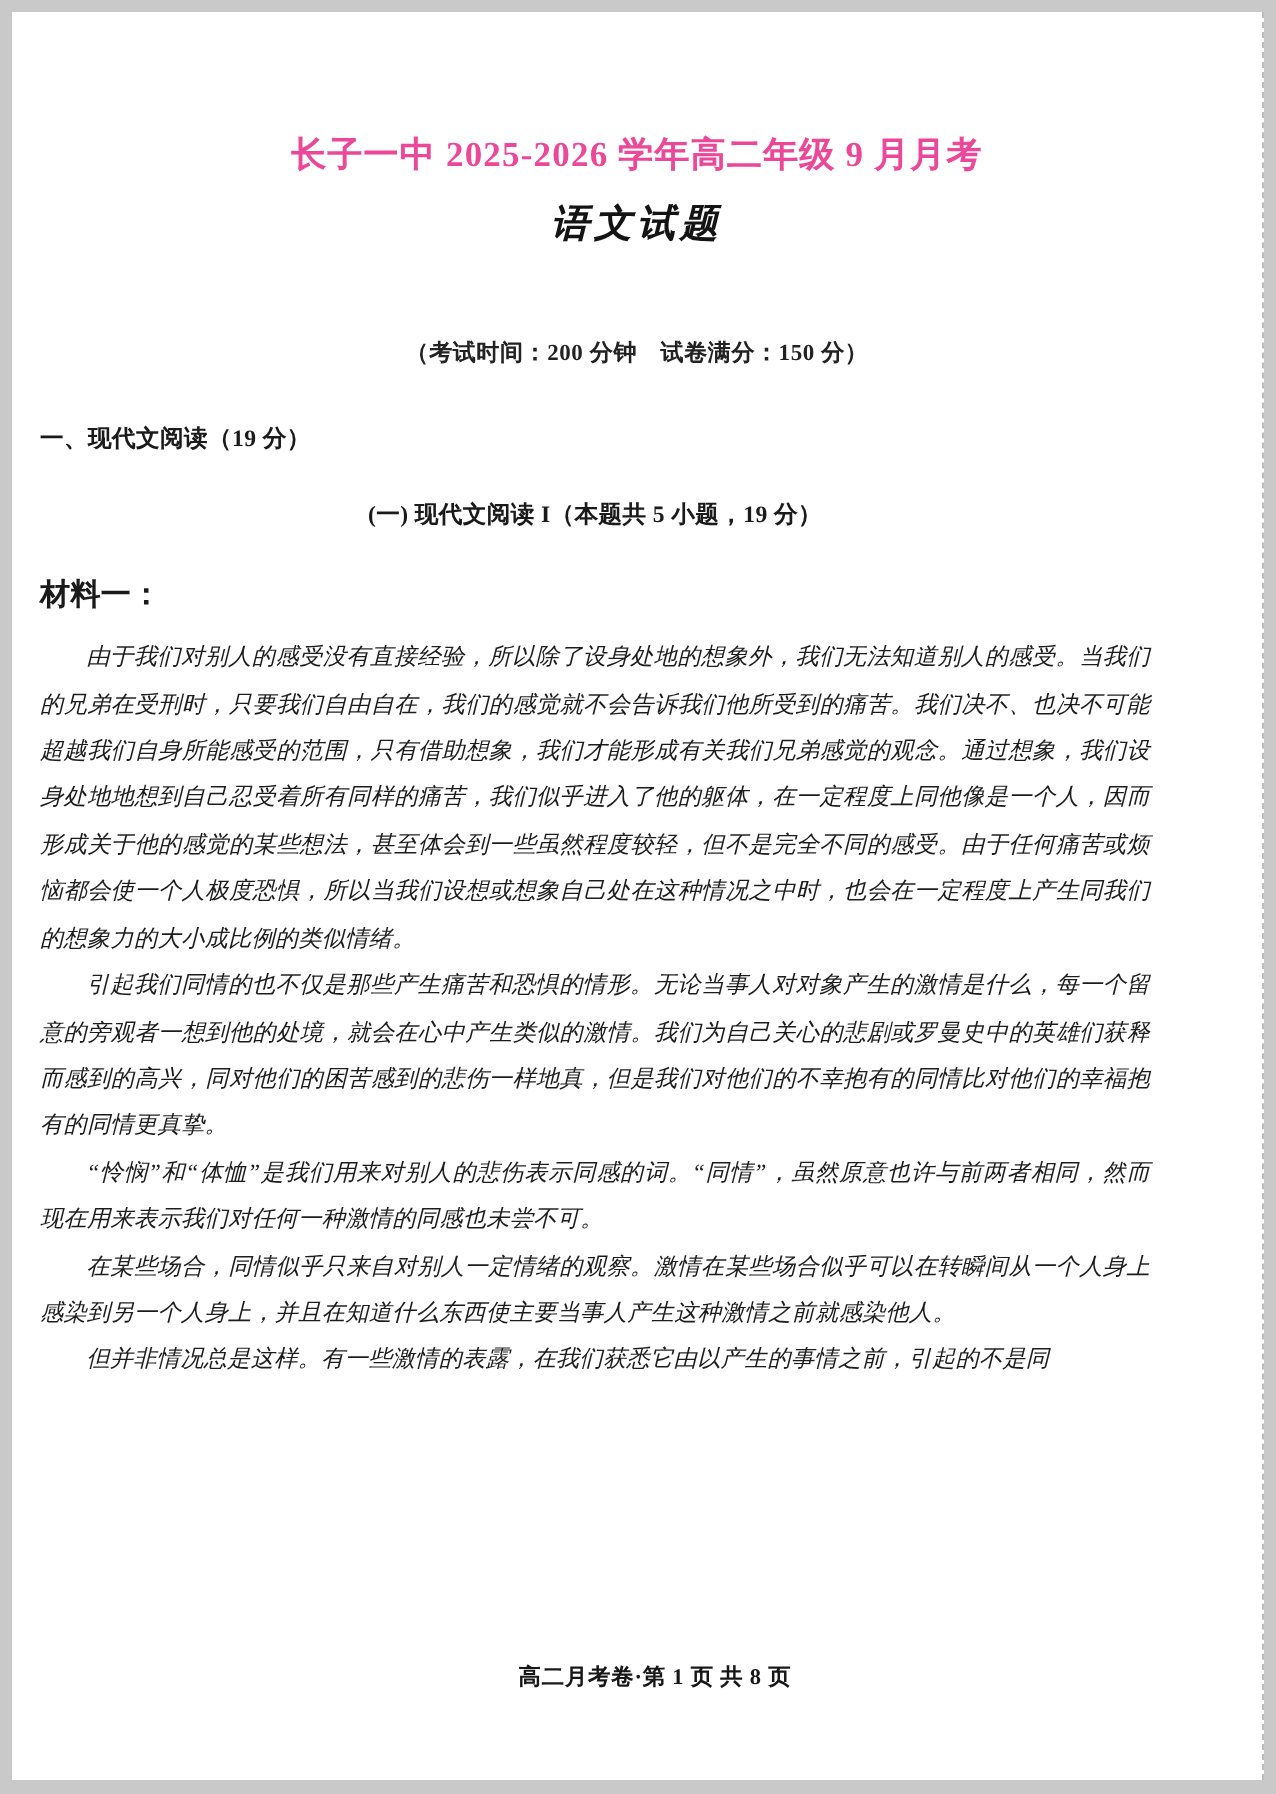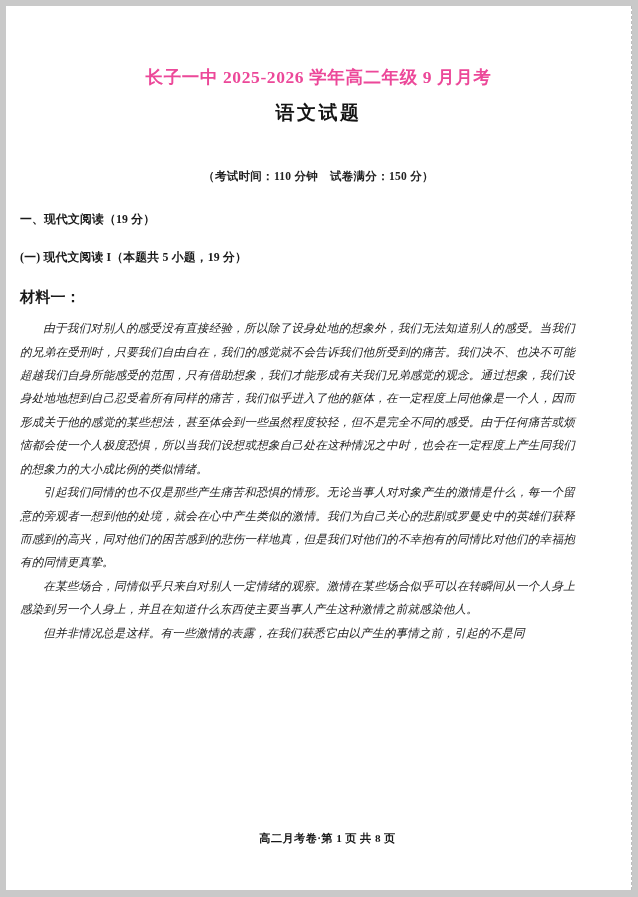--- a/index.html
+++ b/index.html
@@ -48,20 +48,21 @@
   }
   .doc-title-2 {
     text-align: center;
     font-size: 19px;
     font-weight: bold;
     letter-spacing: 2.5px;
     color: #141414;
     margin: 0;
     padding-top: 10px;
     line-height: 1.35;
+    font-style: italic;
   }
 
   .exam-meta {
     text-align: center;
     font-size: 11.5px;
     font-weight: bold;
     color: #222;
     margin: 0;
     padding-top: 44px;
     letter-spacing: 0.3px;
@@ -80,20 +81,21 @@
     padding-top: 28px;
     letter-spacing: 0.2px;
   }
   .sec-h2 {
     font-size: 11.8px;
     font-weight: bold;
     color: #1a1a1a;
     margin: 0;
     padding-top: 22px;
     letter-spacing: 0.2px;
+    text-align: center;
   }
   .sec-h3 {
     font-size: 11.8px;
     font-weight: bold;
     color: #1a1a1a;
     margin: 0;
     padding-top: 22px;
     letter-spacing: 0.2px;
   }
   .material-label {
@@ -139,34 +141,35 @@
 </head>
 <body>
 
 <div class="page-frame">
   <div class="page-inner">
 
     <h1 class="doc-title-1">长子一中 2025-2026 学年高二年级 9 月月考</h1>
 
     <h2 class="doc-title-2">语文试题</h2>
 
-    <div class="exam-meta">（考试时间：110 分钟　试卷满分：150 分）</div>
+    <div class="exam-meta">（考试时间：200 分钟　试卷满分：150 分）</div>
 
     <div class="section-block">
 
       <div class="sec-h1">一、现代文阅读（19 分）</div>
 
       <div class="sec-h2">(一) 现代文阅读 I（本题共 5 小题，19 分）</div>
 
 
       <div class="material-label">材料一：</div>
 
       <div class="passage">
         <p>由于我们对别人的感受没有直接经验，所以除了设身处地的想象外，我们无法知道别人的感受。当我们的兄弟在受刑时，只要我们自由自在，我们的感觉就不会告诉我们他所受到的痛苦。我们决不、也决不可能超越我们自身所能感受的范围，只有借助想象，我们才能形成有关我们兄弟感觉的观念。通过想象，我们设身处地地想到自己忍受着所有同样的痛苦，我们似乎进入了他的躯体，在一定程度上同他像是一个人，因而形成关于他的感觉的某些想法，甚至体会到一些虽然程度较轻，但不是完全不同的感受。由于任何痛苦或烦恼都会使一个人极度恐惧，所以当我们设想或想象自己处在这种情况之中时，也会在一定程度上产生同我们的想象力的大小成比例的类似情绪。</p>
         <p>引起我们同情的也不仅是那些产生痛苦和恐惧的情形。无论当事人对对象产生的激情是什么，每一个留意的旁观者一想到他的处境，就会在心中产生类似的激情。我们为自己关心的悲剧或罗曼史中的英雄们获释而感到的高兴，同对他们的困苦感到的悲伤一样地真，但是我们对他们的不幸抱有的同情比对他们的幸福抱有的同情更真挚。</p>
+        <p>“怜悯”和“体恤”是我们用来对别人的悲伤表示同感的词。“同情”，虽然原意也许与前两者相同，然而现在用来表示我们对任何一种激情的同感也未尝不可。</p>
         <p>在某些场合，同情似乎只来自对别人一定情绪的观察。激情在某些场合似乎可以在转瞬间从一个人身上感染到另一个人身上，并且在知道什么东西使主要当事人产生这种激情之前就感染他人。</p>
         <p>但并非情况总是这样。有一些激情的表露，在我们获悉它由以产生的事情之前，引起的不是同</p>
       </div>
 
     </div>
 
     <div class="page-footer">高二月考卷·第 1 页 共 8 页</div>
 
   </div>
 </div>

